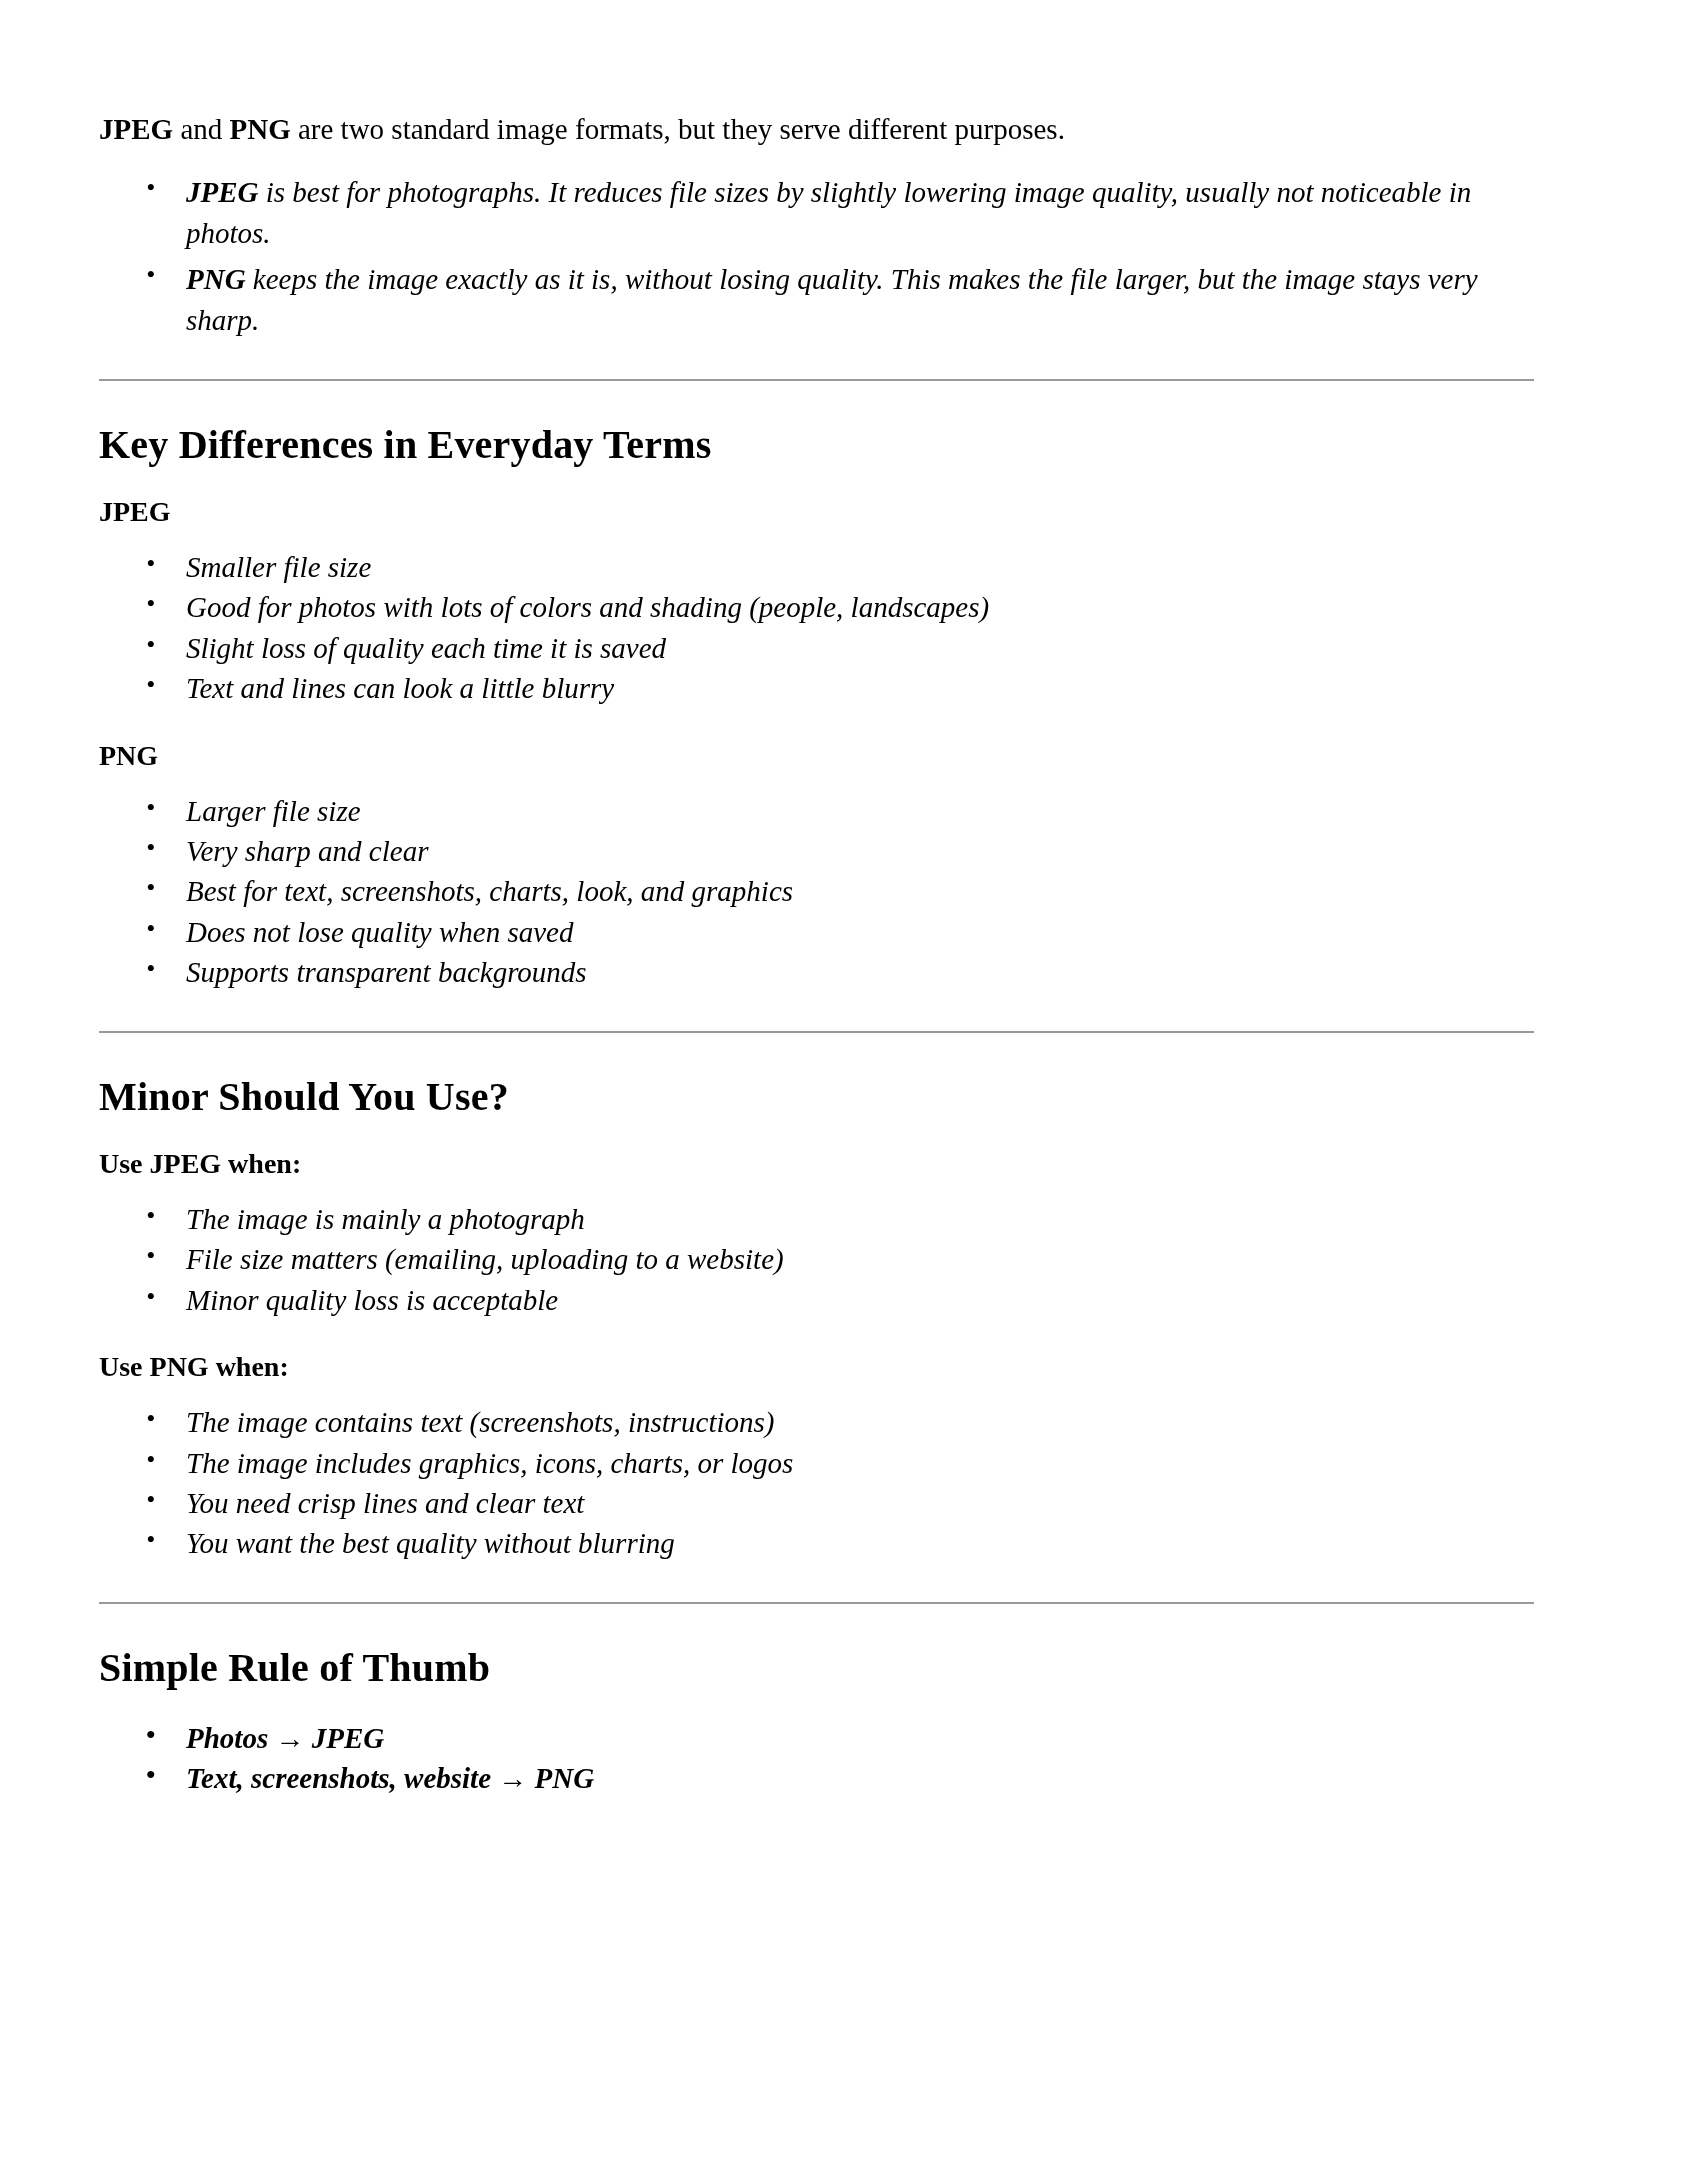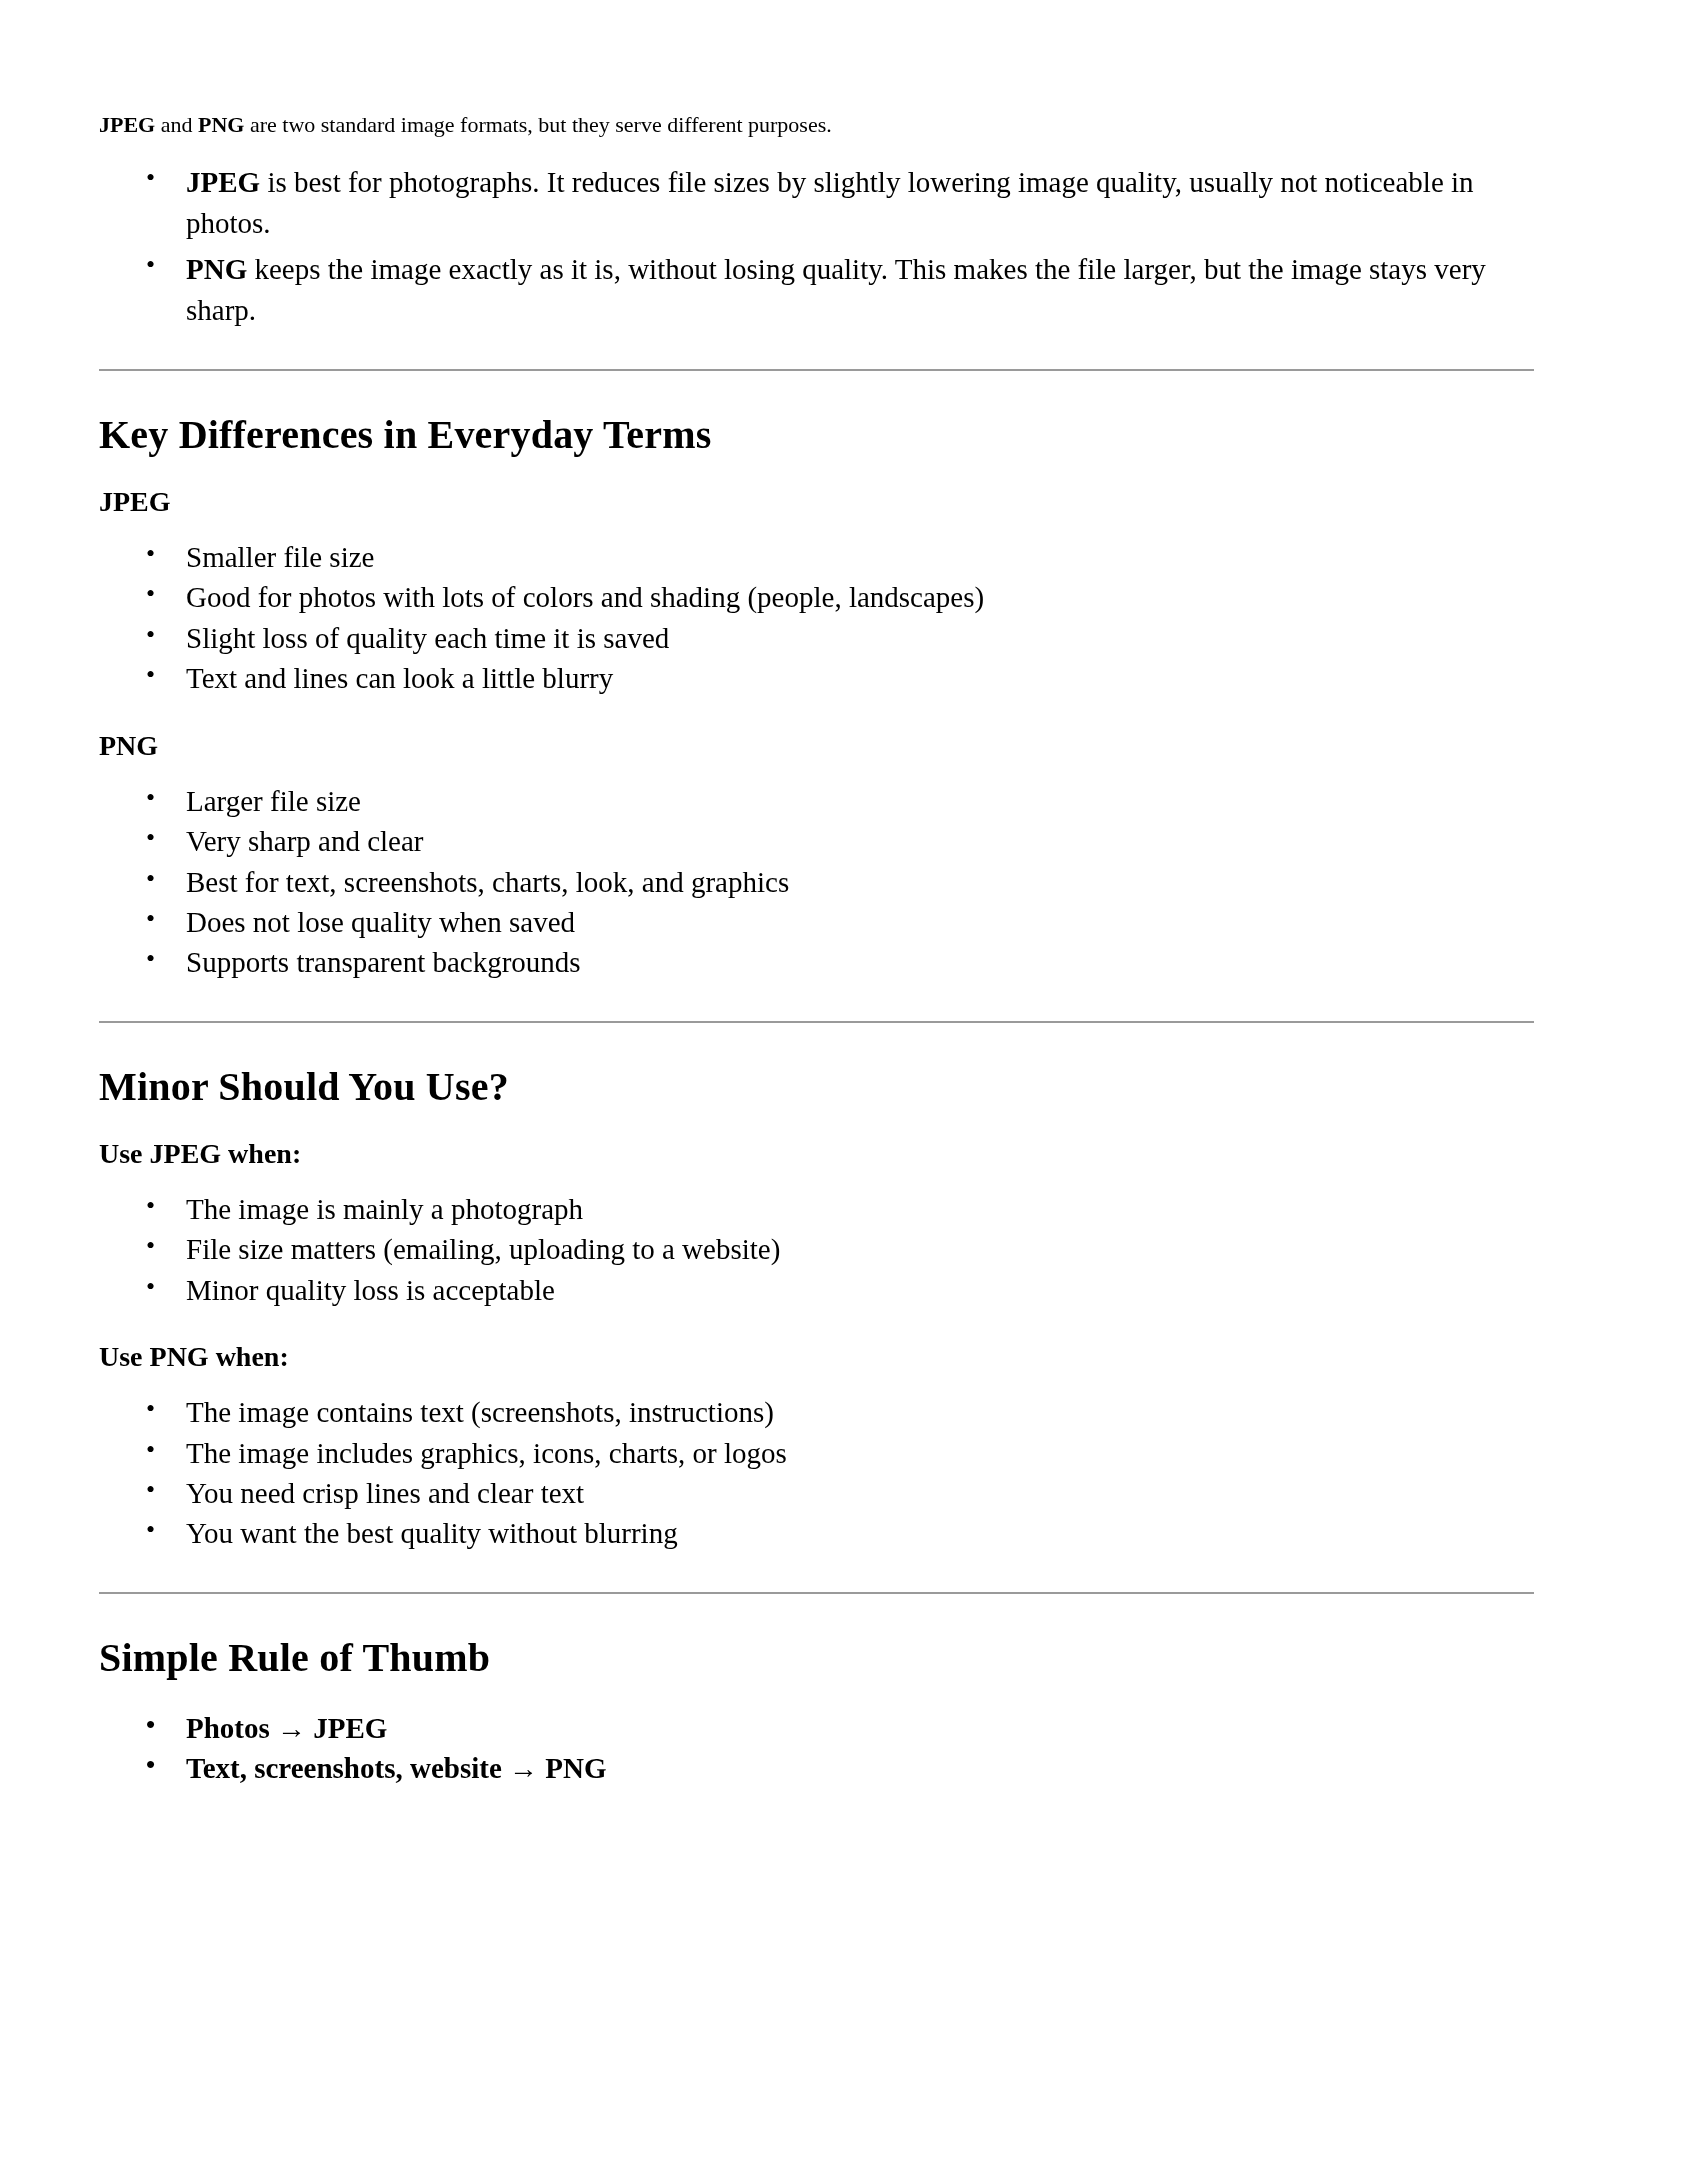--- a/index.html
+++ b/index.html
@@ -14,37 +14,38 @@
     color: #000000;
     -webkit-font-smoothing: antialiased;
   }
   .page {
     box-sizing: border-box;
     width: 1683px;
     min-height: 2178px;
     padding: 109px 149px 59px 99px;
   }
   .intro {
-    font-size: 22px;
+    font-size: 29px;
     line-height: 1.42;
     margin: 0 0 22px 0;
   }
   .bold { font-weight: bold; }
 
   ul.bullets {
     margin: 0 0 0 0;
     padding-left: 87px;
     list-style: none;
   }
   ul.bullets li {
     position: relative;
     font-size: 29px;
     line-height: 1.42;
     margin: 0 0 2px 0;
     padding-left: 0;
+    font-style: italic;
   }
   ul.bullets li::before {
     content: "\2022";
     position: absolute;
     left: -40px;
     top: -2px;
     font-size: 26px;
     line-height: 1.42;
   }
   ul.bullets.intro-list li {

